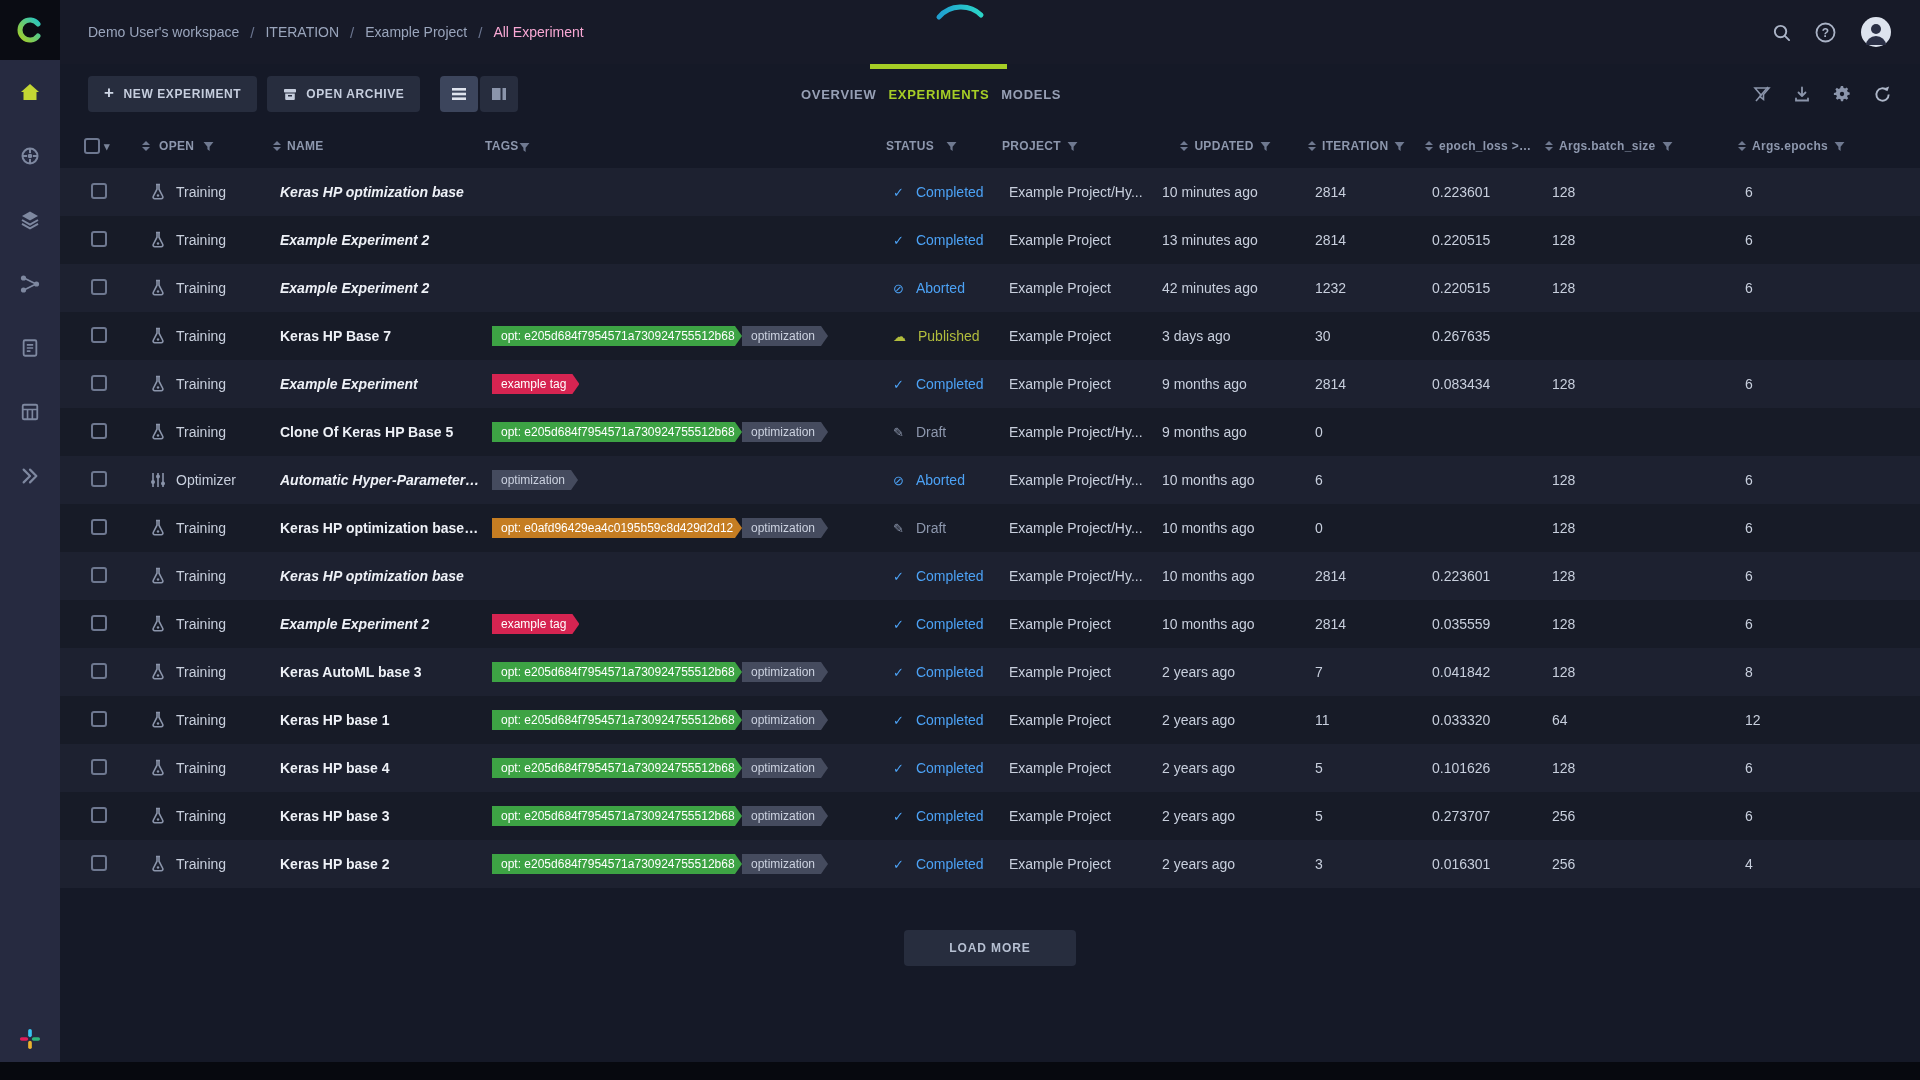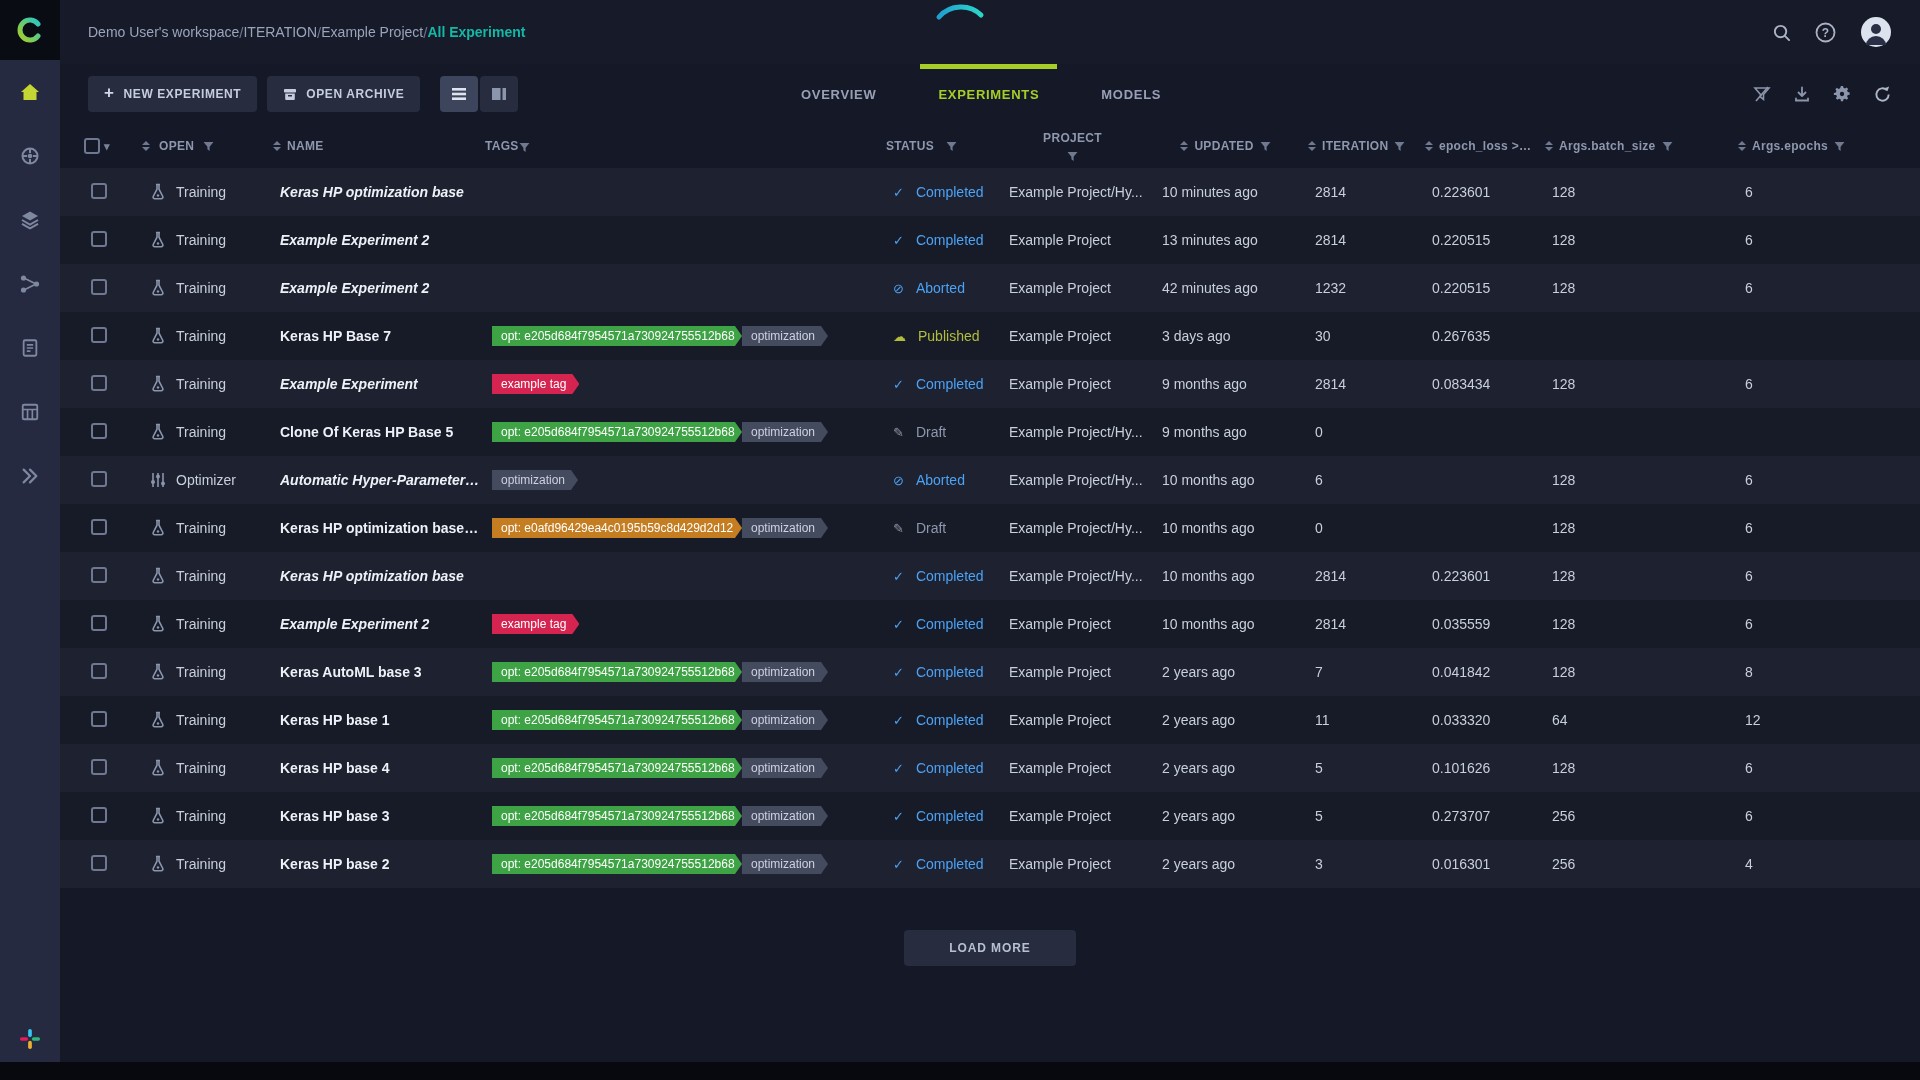--- a/index.html
+++ b/index.html
@@ -9,43 +9,43 @@
   
   .sidebar { position:fixed; left:0; top:0; width:60px; height:1080px; background:#262a40;
     display:flex; flex-direction:column; align-items:center; z-index:5; }
   .logo-box { width:60px; height:60px; background:#0a0c13; display:flex; align-items:center; justify-content:center; cursor:pointer; }
   .nav-item { width:60px; height:64px; display:flex; align-items:center; justify-content:center; cursor:pointer; }
   .slack { position:absolute; bottom:26px; left:50%; transform:translateX(-50%); cursor:pointer; }
 
   
   .topbar { position:fixed; left:60px; top:0; right:0; height:64px; background:#171a28;
     display:flex; align-items:center; padding:0 28px; z-index:4; }
-  .breadcrumb { display:flex; align-items:center; font-size:14px; color:#9aa5bc; }
+  .breadcrumb { display:flex; align-items:center; gap:11px; font-size:14px; color:#9aa5bc; }
   .bc { cursor:pointer; }
-  .bc-current { color:#14b8a6; font-weight:bold; }
+  .bc-current { color:#f9a8d4; font-weight:normal; }
   .bc-sep { color:#6b7590; font-size:15px; }
   .swoosh { position:fixed; left:50%; top:2px; transform:translateX(-50%); z-index:6; }
   .topbar-right { margin-left:auto; display:flex; align-items:center; gap:24px; }
   .tb-icon { cursor:pointer; display:flex; align-items:center; }
   .avatar { cursor:pointer; display:flex; }
 
   
   .content { position:fixed; left:60px; top:64px; right:0; bottom:18px; background:#151927; overflow:hidden; }
   .content-header { position:relative; height:60px; display:flex; align-items:center; padding:0 28px; }
   .toolbar-left { display:flex; align-items:center; }
   .btn { height:36px; background:#272d3e; color:#c6cede; font-size:12px; font-weight:bold; letter-spacing:.6px;
     border:none; border-radius:4px; padding:0 16px; display:flex; align-items:center; gap:9px;
     font-family:inherit; cursor:pointer; margin-right:10px; }
   .btn .plus { font-size:17px; font-weight:bold; color:#cfd7e6; margin-top:-2px; }
   .toggles { display:flex; gap:2px; margin-left:10px; }
   .toggle-btn { width:38px; height:36px; background:#272d3e; border:none; border-radius:4px;
     display:flex; align-items:center; justify-content:center; cursor:pointer; }
   .toggle-btn.active { background:#3c455c; }
 
-  .tabs { position:absolute; left:735px; top:0; height:60px; display:flex; gap:50px; }
+  .tabs { position:absolute; left:735px; top:0; height:60px; display:flex; }
   .tab { position:relative; display:flex; align-items:center; height:100%; font-size:13px; font-weight:bold;
     letter-spacing:.7px; color:#97a0b5; cursor:pointer; padding:0 6px; }
   .tab.active { color:#a6ce26; }
   .tab.active::before { content:''; position:absolute; top:0; left:-12px; right:-12px; height:5px; background:#a6ce26; }
 
   .header-icons { position:absolute; right:28px; top:0; height:60px; display:flex; gap:22px; align-items:center; }
   .hd-icon { cursor:pointer; display:flex; align-items:center; }
 
   
   .table { width:100%; }
@@ -62,21 +62,21 @@
   .caret { color:#7a8499; font-size:11px; cursor:pointer; }
 
   .trow { display:flex; align-items:center; height:48px; padding-left:31px; cursor:pointer; }
   #table-body .trow:nth-child(odd)  { background:#1d2130; }
   #table-body .trow:nth-child(even) { background:#171b27; }
   .cell { white-space:nowrap; overflow:hidden; text-overflow:ellipsis; padding-right:12px; font-size:14px; }
 
   .c-check { width:58px; }   .c-type { width:131px; display:flex; align-items:center; gap:9px; }
   .c-name { width:212px; }   .c-tags { width:401px; display:flex; align-items:flex-end; gap:0; overflow:hidden; }
   .c-status { width:116px; display:flex; align-items:center; gap:12px; }
-  .c-project { width:153px;flex-direction:column; } .c-updated { width:153px;justify-content:center; } .c-iteration { width:117px; }
+  .c-project { width:153px; } .c-updated { width:153px;justify-content:center; } .c-iteration { width:117px; }
   .c-loss { width:120px; }   .c-batch { width:193px; }    .c-epochs { flex:1; }
 
   .checkbox { width:16px; height:16px; border:2px solid #6e7890; border-radius:3px; display:inline-block;
     flex:0 0 auto; cursor:pointer; background:transparent; }
 
   .type-label { color:#c8cfdd; }
   .name-label { font-weight:bold; color:#eef1f7; overflow:hidden; text-overflow:ellipsis; display:block; }
   .name-label.italic { font-style:italic; }
 
   .tag { font-size:12px; height:20px; line-height:20px; padding:0 13px 0 9px; color:#ffffff;

